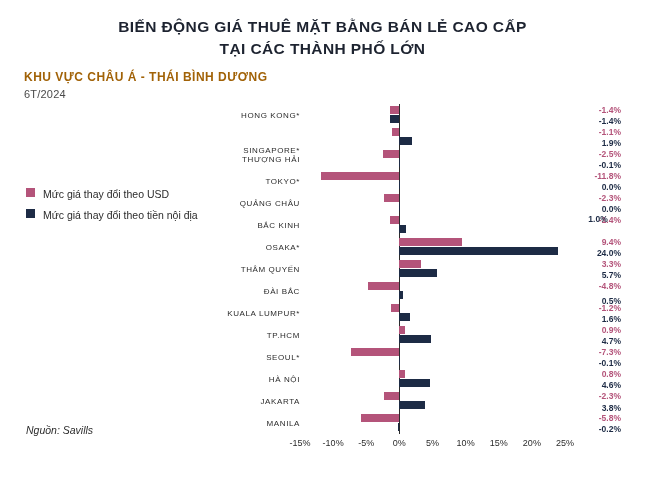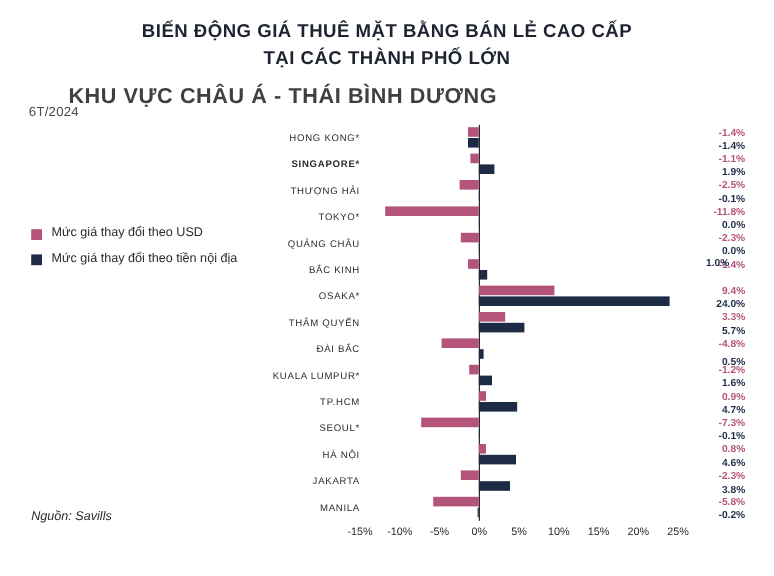--- a/index.html
+++ b/index.html
@@ -30,44 +30,43 @@
     font-weight: bold;
     letter-spacing: 0.4px;
     line-height: 1.45;
     color: #1d2330;
     text-transform: uppercase;
   }
   .subtitle {
     position: absolute;
     top: 70px;
     left: 24px;
-    font-size: 18px;
+    font-size: 12px;
     font-weight: bold;
     letter-spacing: 0.5px;
-    color: #404040;
+    color: #a16207;
     text-transform: uppercase;
-    margin-left: 33px;
   }
   .period {
     position: absolute;
     top: 88px;
     left: 24px;
     font-size: 11px;
     color: #4a4a4a;
     letter-spacing: 0.2px;
   }
   .legend {
     position: absolute;
     top: 188px;
     left: 26px;
     width: 175px;
   }
   .legend-row {
     display: flex;
-    align-items: flex-end;
+    align-items: flex-start;
     margin-bottom: 9px;
   }
   .legend-swatch {
     width: 9px;
     height: 9px;
     margin-right: 8px;
     flex: 0 0 auto;
   }
   .legend-label {
     font-size: 10.5px;
@@ -186,21 +185,21 @@
     </div>
     <div class="legend-row">
       <span class="legend-swatch" style="background:#1d2b45"></span>
       <span class="legend-label">Mức giá thay đổi theo tiền nội địa</span>
     </div>
   </div>
 
   <div class="chart">
     <div class="cat-labels" id="cat-labels">
         <div class="cat-label" style="top: 11px;">HONG KONG*</div>
-        <div class="cat-label" style="top: 33px; font-weight: bold;">SINGAPORE*</div>
+        <div class="cat-label" style="top: 46px;">SINGAPORE*</div>
         <div class="cat-label" style="top: 55px;">THƯỢNG HẢI</div>
         <div class="cat-label" style="top: 77px;">TOKYO*</div>
         <div class="cat-label" style="top: 99px;">QUẢNG CHÂU</div>
         <div class="cat-label" style="top: 121px;">BẮC KINH</div>
         <div class="cat-label" style="top: 165px;">THÂM QUYẾN</div>
         <div class="cat-label" style="top: 143px;">OSAKA*</div>
         <div class="cat-label" style="top: 187px;">ĐÀI BẮC</div>
         <div class="cat-label" style="top: 209px;">KUALA LUMPUR*</div>
         <div class="cat-label" style="top: 231px;">TP.HCM</div>
         <div class="cat-label" style="top: 253px;">SEOUL*</div>

